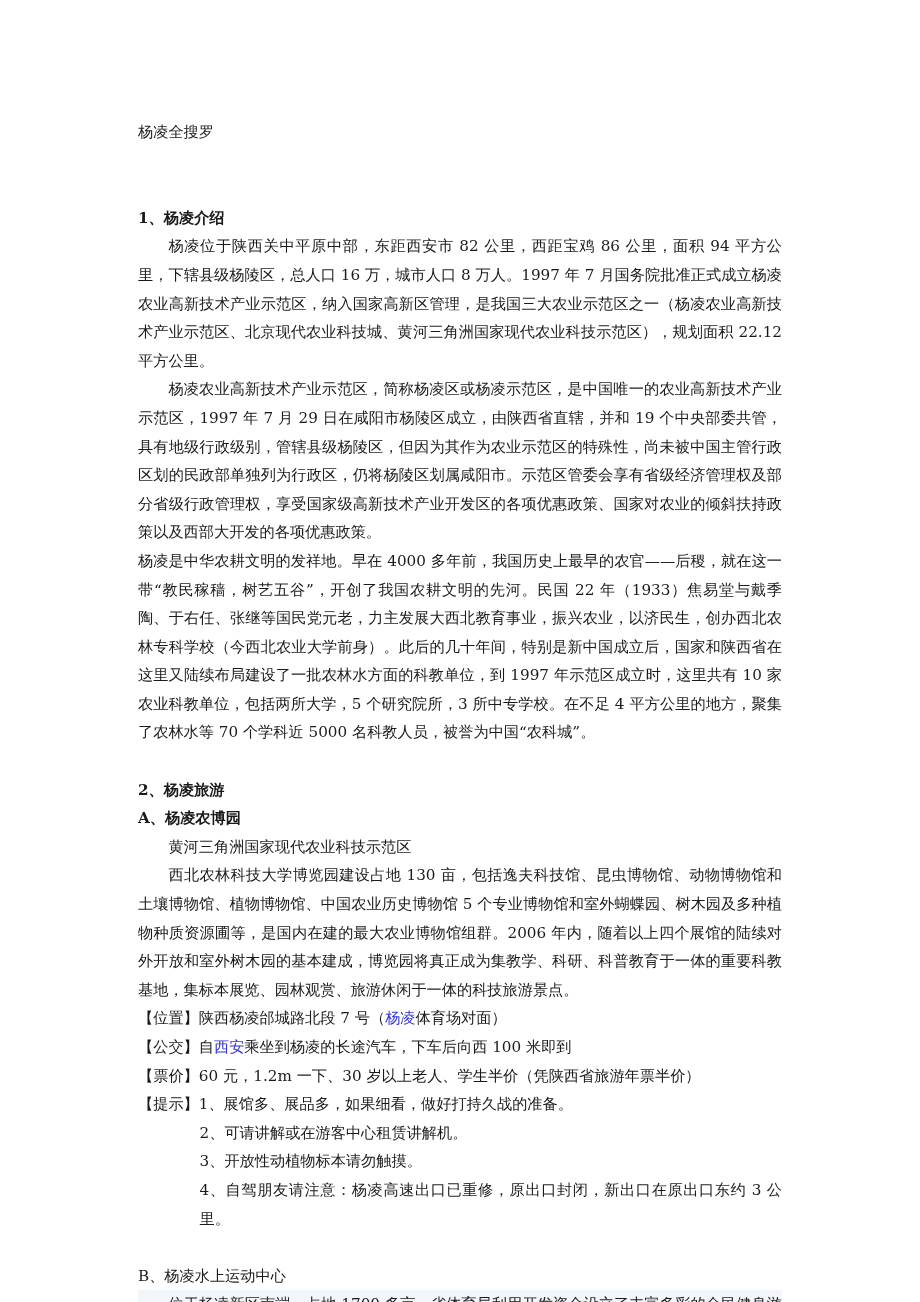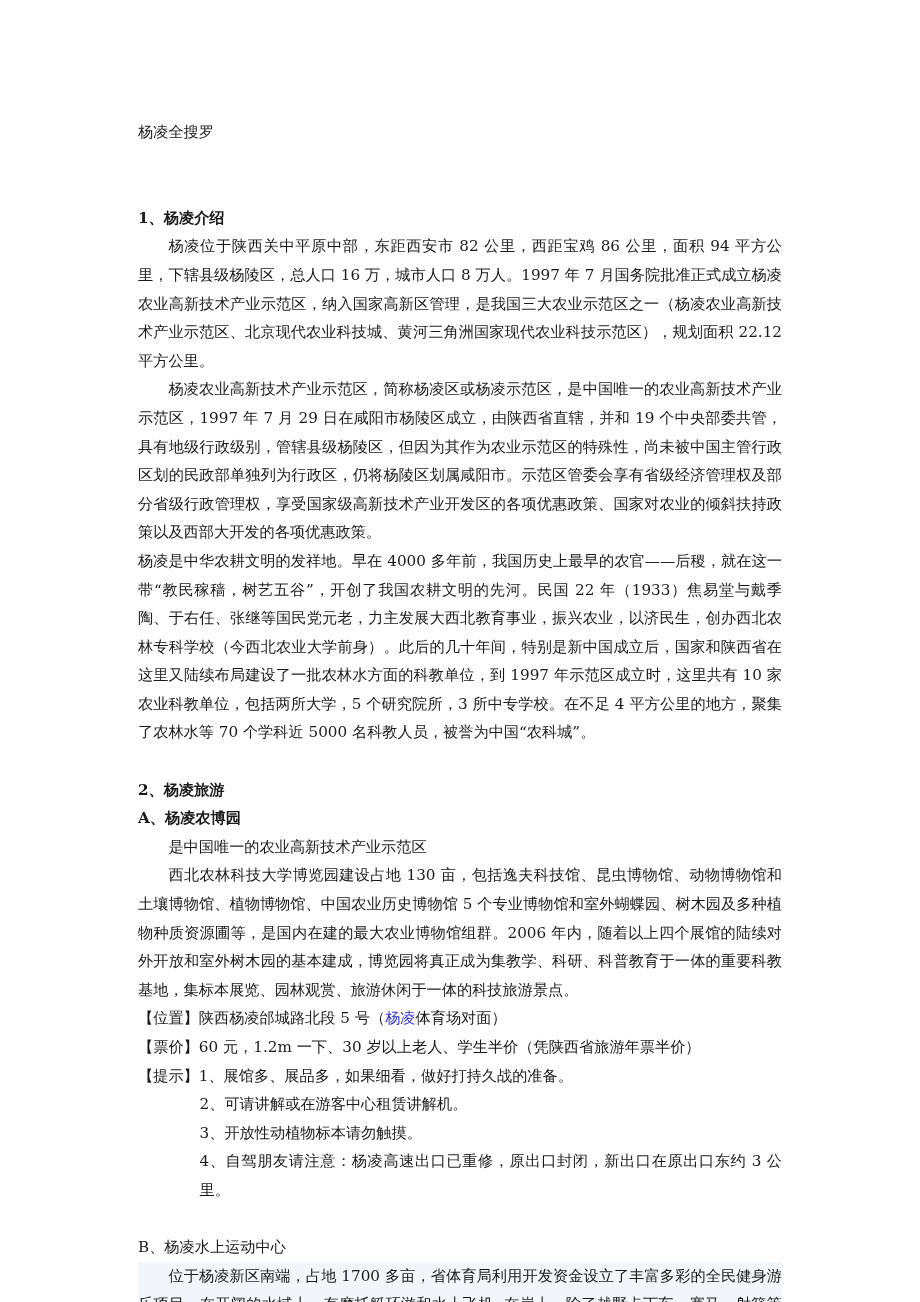--- a/index.html
+++ b/index.html
@@ -78,26 +78,27 @@
     <p class="indent">杨凌农业高新技术产业示范区，简称杨凌区或杨凌示范区，是中国唯一的农业高新技术产业示范区，1997 年 7 月 29 日在咸阳市杨陵区成立，由陕西省直辖，并和 19 个中央部委共管，具有地级行政级别，管辖县级杨陵区，但因为其作为农业示范区的特殊性，尚未被中国主管行政区划的民政部单独列为行政区，仍将杨陵区划属咸阳市。示范区管委会享有省级经济管理权及部分省级行政管理权，享受国家级高新技术产业开发区的各项优惠政策、国家对农业的倾斜扶持政策以及西部大开发的各项优惠政策。</p>
 
     <p>杨凌是中华农耕文明的发祥地。早在 4000 多年前，我国历史上最早的农官——后稷，就在这一带“教民稼穑，树艺五谷”，开创了我国农耕文明的先河。民国 22 年（1933）焦易堂与戴季陶、于右任、张继等国民党元老，力主发展大西北教育事业，振兴农业，以济民生，创办西北农林专科学校（今西北农业大学前身）。此后的几十年间，特别是新中国成立后，国家和陕西省在这里又陆续布局建设了一批农林水方面的科教单位，到 1997 年示范区成立时，这里共有 10 家农业科教单位，包括两所大学，5 个研究院所，3 所中专学校。在不足 4 平方公里的地方，聚集了农林水等 70 个学科近 5000 名科教人员，被誉为中国“农科城”。</p>
 
     <div class="gap"></div>
 
     <p class="sec2-heading">2、杨凌旅游</p>
 
     <p class="sec2-heading">A、杨凌农博园</p>
 
-    <p class="indent">是中国唯一的农业高新技术产业示范区</p>
+    <p class="indent">黄河三角洲国家现代农业科技示范区</p>
 
     <p class="indent">西北农林科技大学博览园建设占地 130 亩，包括逸夫科技馆、昆虫博物馆、动物博物馆和土壤博物馆、植物博物馆、中国农业历史博物馆 5 个专业博物馆和室外蝴蝶园、树木园及多种植物种质资源圃等，是国内在建的最大农业博物馆组群。2006 年内，随着以上四个展馆的陆续对外开放和室外树木园的基本建成，博览园将真正成为集教学、科研、科普教育于一体的重要科教基地，集标本展览、园林观赏、旅游休闲于一体的科技旅游景点。</p>
 
-    <p><span>【位置】</span><span>陕西杨凌邰城路北段 5 号（</span><span class="link">杨凌</span><span>体育场对面）</span></p>
+    <p><span>【位置】</span><span>陕西杨凌邰城路北段 7 号（</span><span class="link">杨凌</span><span>体育场对面）</span></p>
 
+    <p><span>【公交】</span><span>自</span><span class="link">西安</span><span>乘坐到杨凌的长途汽车，下车后向西 100 米即到</span></p>
 
     <p><span>【票价】</span><span>60 元，1.2m 一下、30 岁以上老人、学生半价（凭陕西省旅游年票半价）</span></p>
 
     <p><span>【提示】</span><span>1、展馆多、展品多，如果细看，做好打持久战的准备。</span></p>
 
     <p class="hang-2">2、可请讲解或在游客中心租赁讲解机。</p>
 
     <p class="hang-2">3、开放性动植物标本请勿触摸。</p>
 
     <p class="hang-2"><span>4、自驾朋友请注意：杨凌高速出口已重修，原出口封闭，新出口在原出口东约 3 公里。</span></p>

